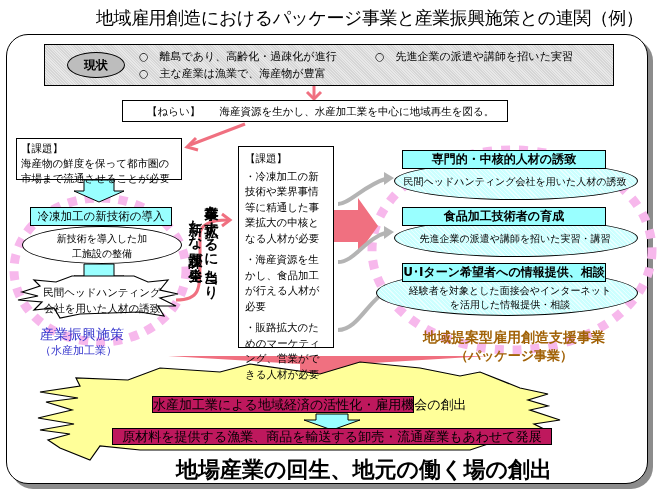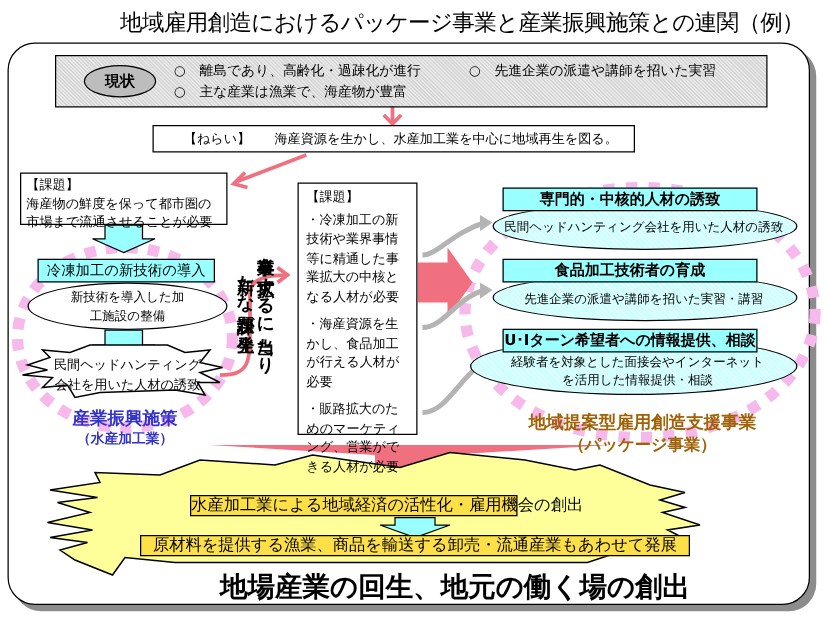--- a/index.html
+++ b/index.html
@@ -14,23 +14,23 @@
   .status-oval { left:22px; top:7px; width:56px; height:24px; border:1.5px solid #000;
                  border-radius:50%; background:#bdbdbd; font-weight:bold; font-size:12px;
                  text-align:center; line-height:24px; }
   .st-item { font-size:11px; white-space:nowrap; }
   .aim { left:122px; top:100px; width:384px; height:20px; border:1.5px solid #000; background:#fff;
          font-size:10.5px; line-height:20px; white-space:nowrap; }
   .box { border:1.5px solid #000; background:#fff; font-size:10.5px; line-height:15px; }
   .cyanbox { border:1.2px solid #000; background:#9ff; text-align:center; white-space:nowrap; }
   .oval { border:1.2px solid #000; border-radius:50%; text-align:center; }
   .vtext { writing-mode:vertical-rl; font-weight:bold; font-size:14px; line-height:16px; white-space:nowrap; }
-  .blue-label { color:#3333cc; font-weight:bold; text-align:center; }
+  .blue-label { color:#3333cc; font-weight:normal; }
   .pink-label { color:#a16207; font-weight:bold; text-align:center;margin-top:11px; }
-  .result-box { border:1.2px solid #000; background:#fde047; font-size:13px; white-space:nowrap; text-align:center; }
+  .result-box { border:1.2px solid #000; background:#be185d; font-size:13px; white-space:nowrap; text-align:center; }
   svg { position:absolute; overflow:visible; }
 </style>
 </head>
 <body>
 
 <div class="abs title">地域雇用創造におけるパッケージ事業と産業振興施策との連関（例）</div>
 
 <div class="abs frame"></div>
 
 <svg width="660" height="500" style="left:0;top:0;">

